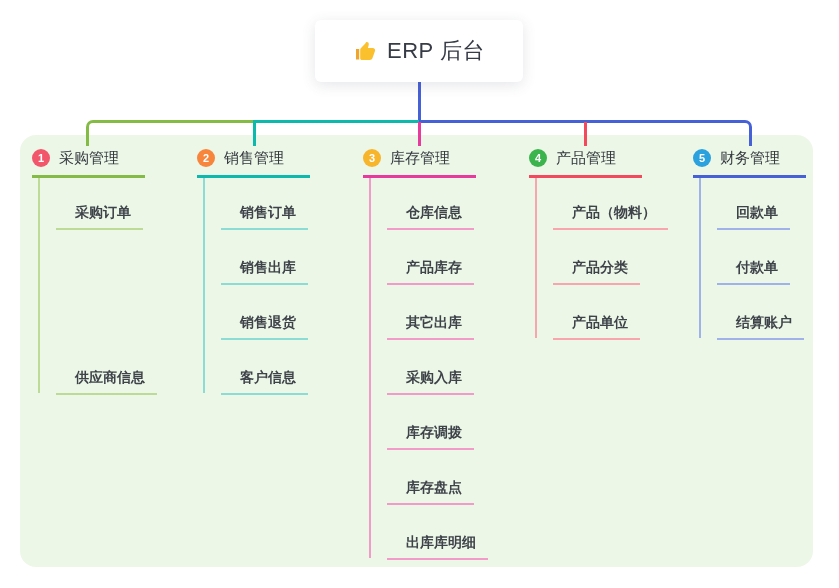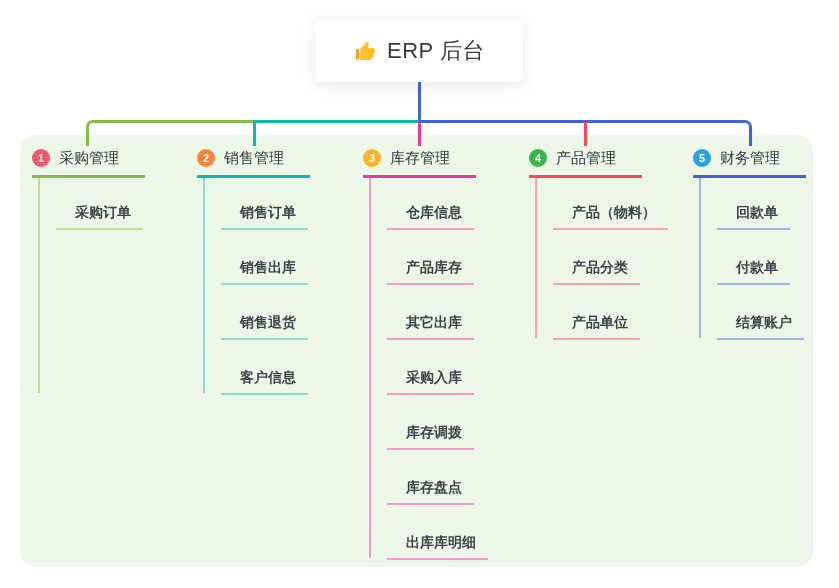--- a/index.html
+++ b/index.html
@@ -59,20 +59,21 @@
     <span class="root-label">ERP 后台</span>
   </div>
 
   <div class="branch" style="left: 32px; --c: #84bb45; --cl: #bcdb97; --cb: #f2566b;">
     <div class="branch-header">
       <span class="badge">1</span>
       <span class="branch-title">采购管理</span>
     </div>
     <div class="spine" style="height:215px"></div>
     <div class="child" style="top:56px">采购订单</div>
+    <div class="child" style="top:221px">供应商信息</div>
   </div>
 
   <div class="branch" style="left: 197px; --c: #0cb9ac; --cl: #8adcd5; --cb: #f8853c;">
     <div class="branch-header">
       <span class="badge">2</span>
       <span class="branch-title">销售管理</span>
     </div>
     <div class="spine" style="height:215px"></div>
     <div class="child" style="top:56px">销售订单</div>
     <div class="child" style="top:111px">销售出库</div>

